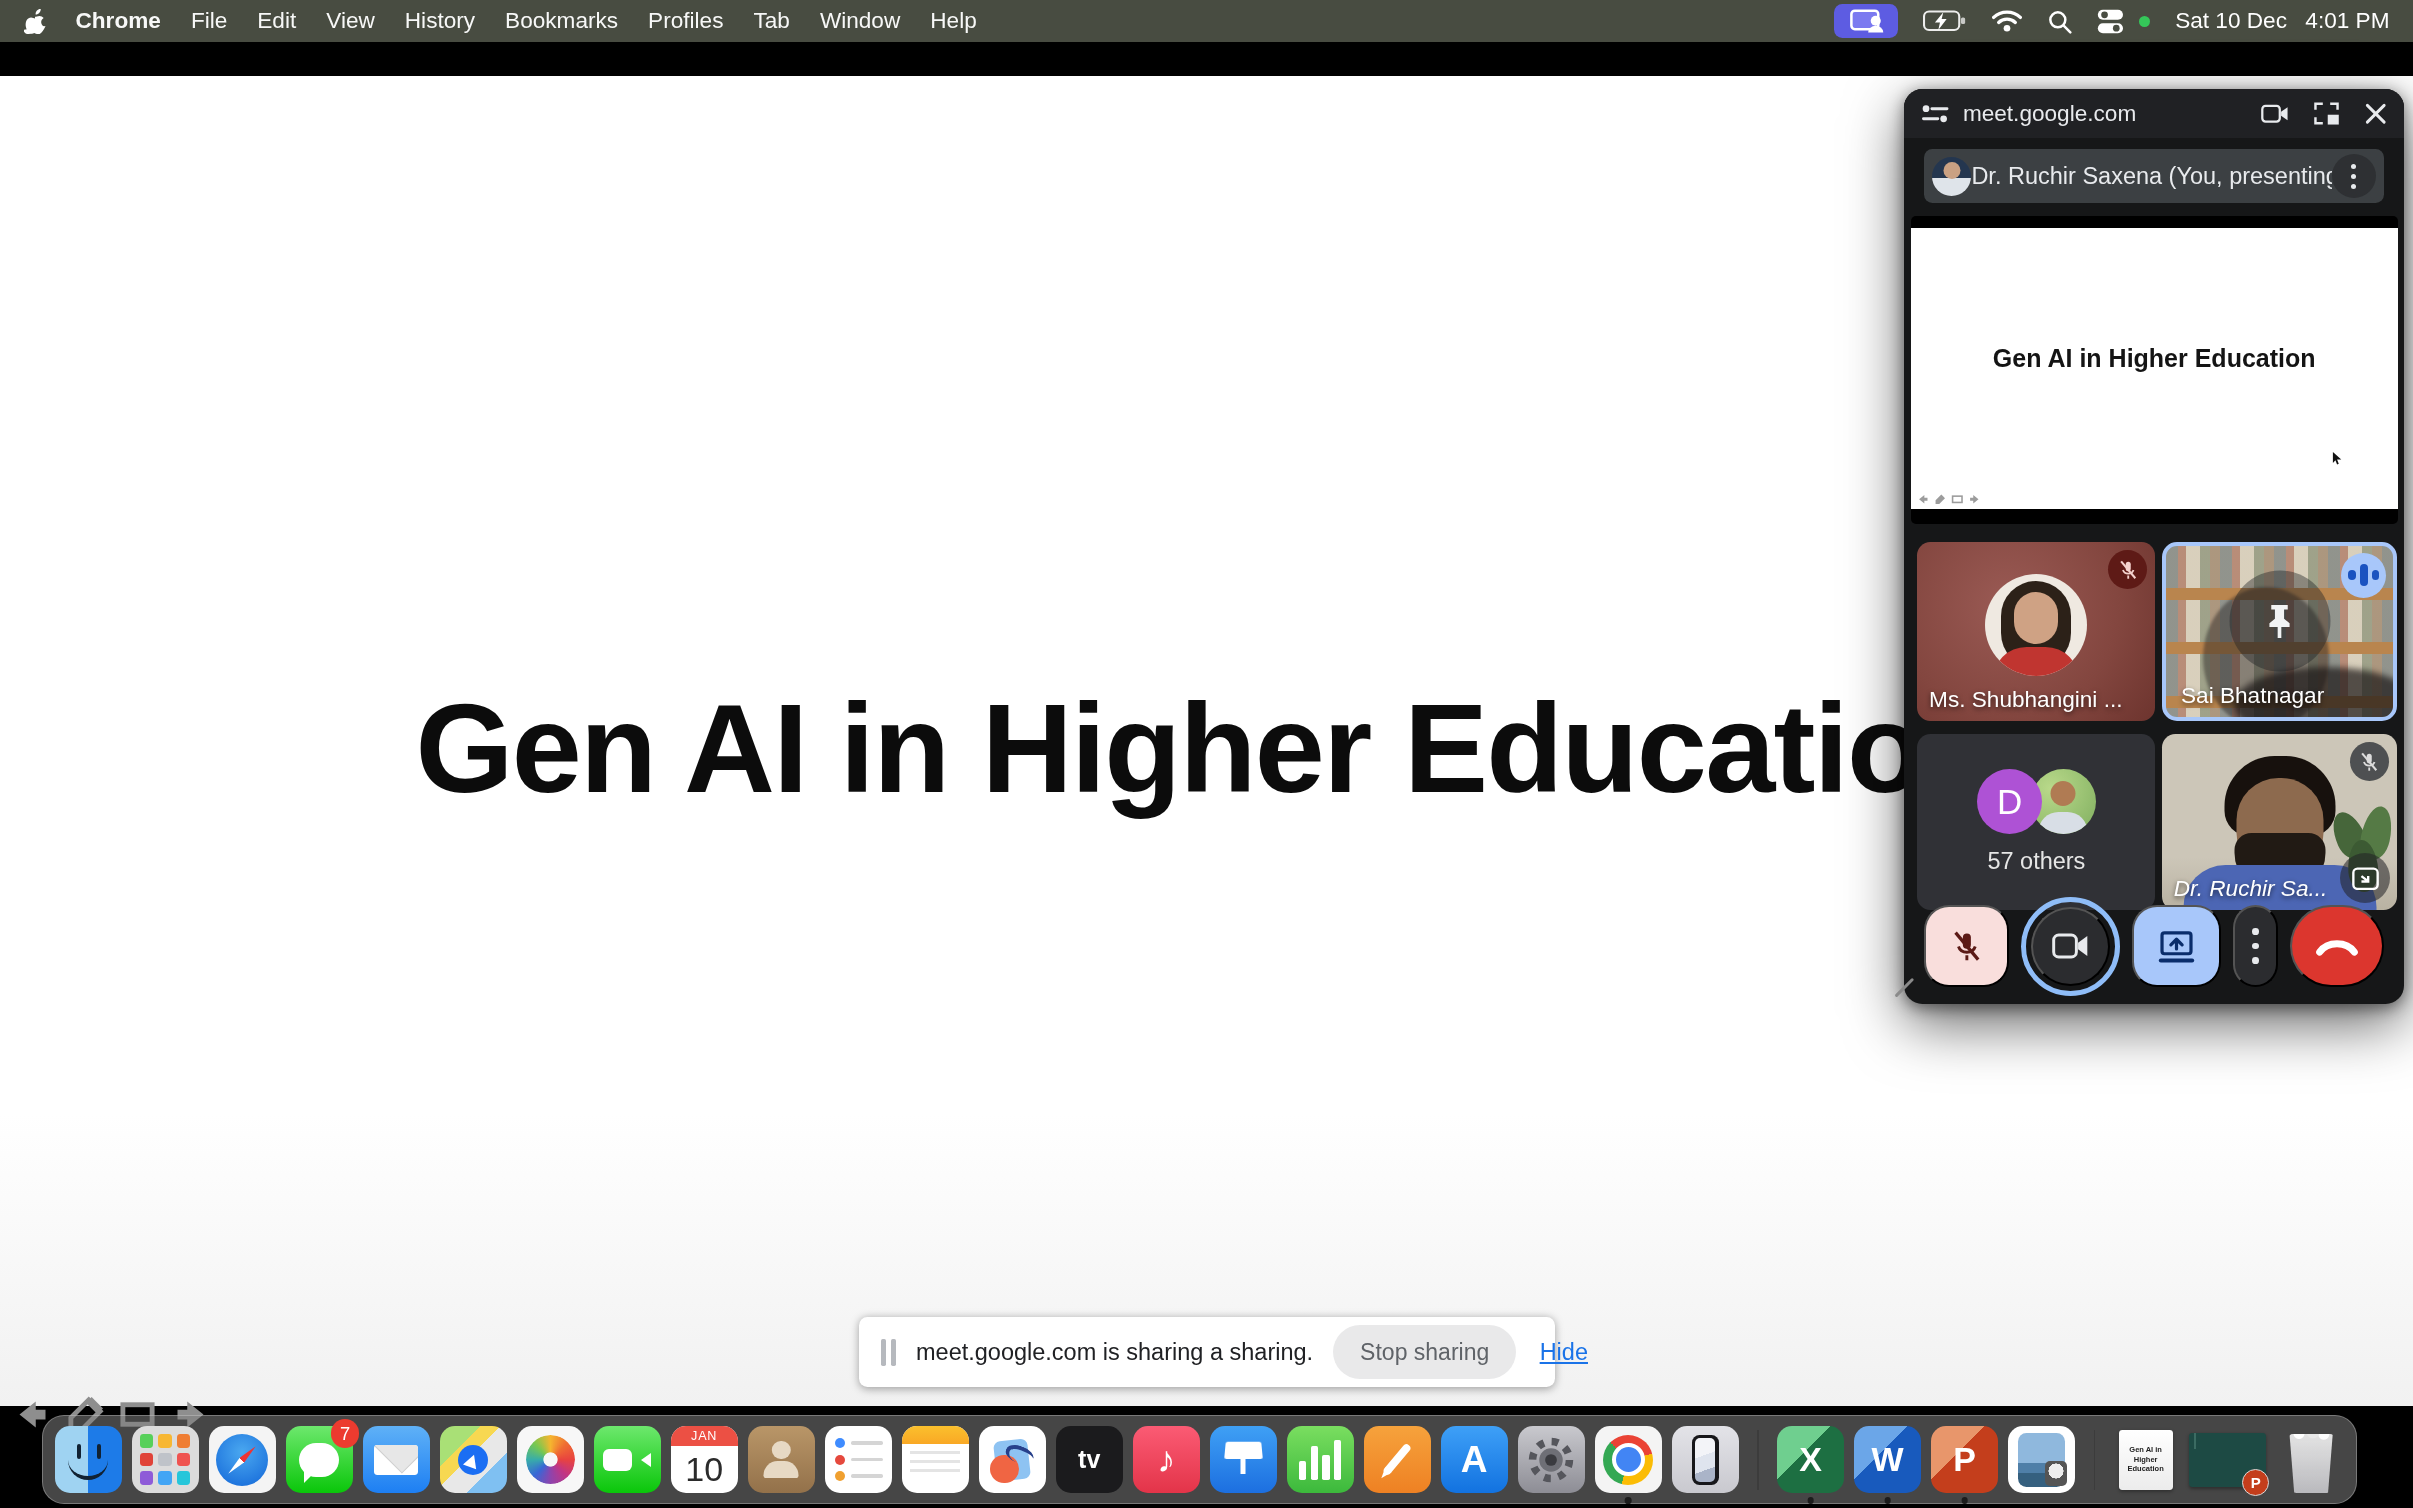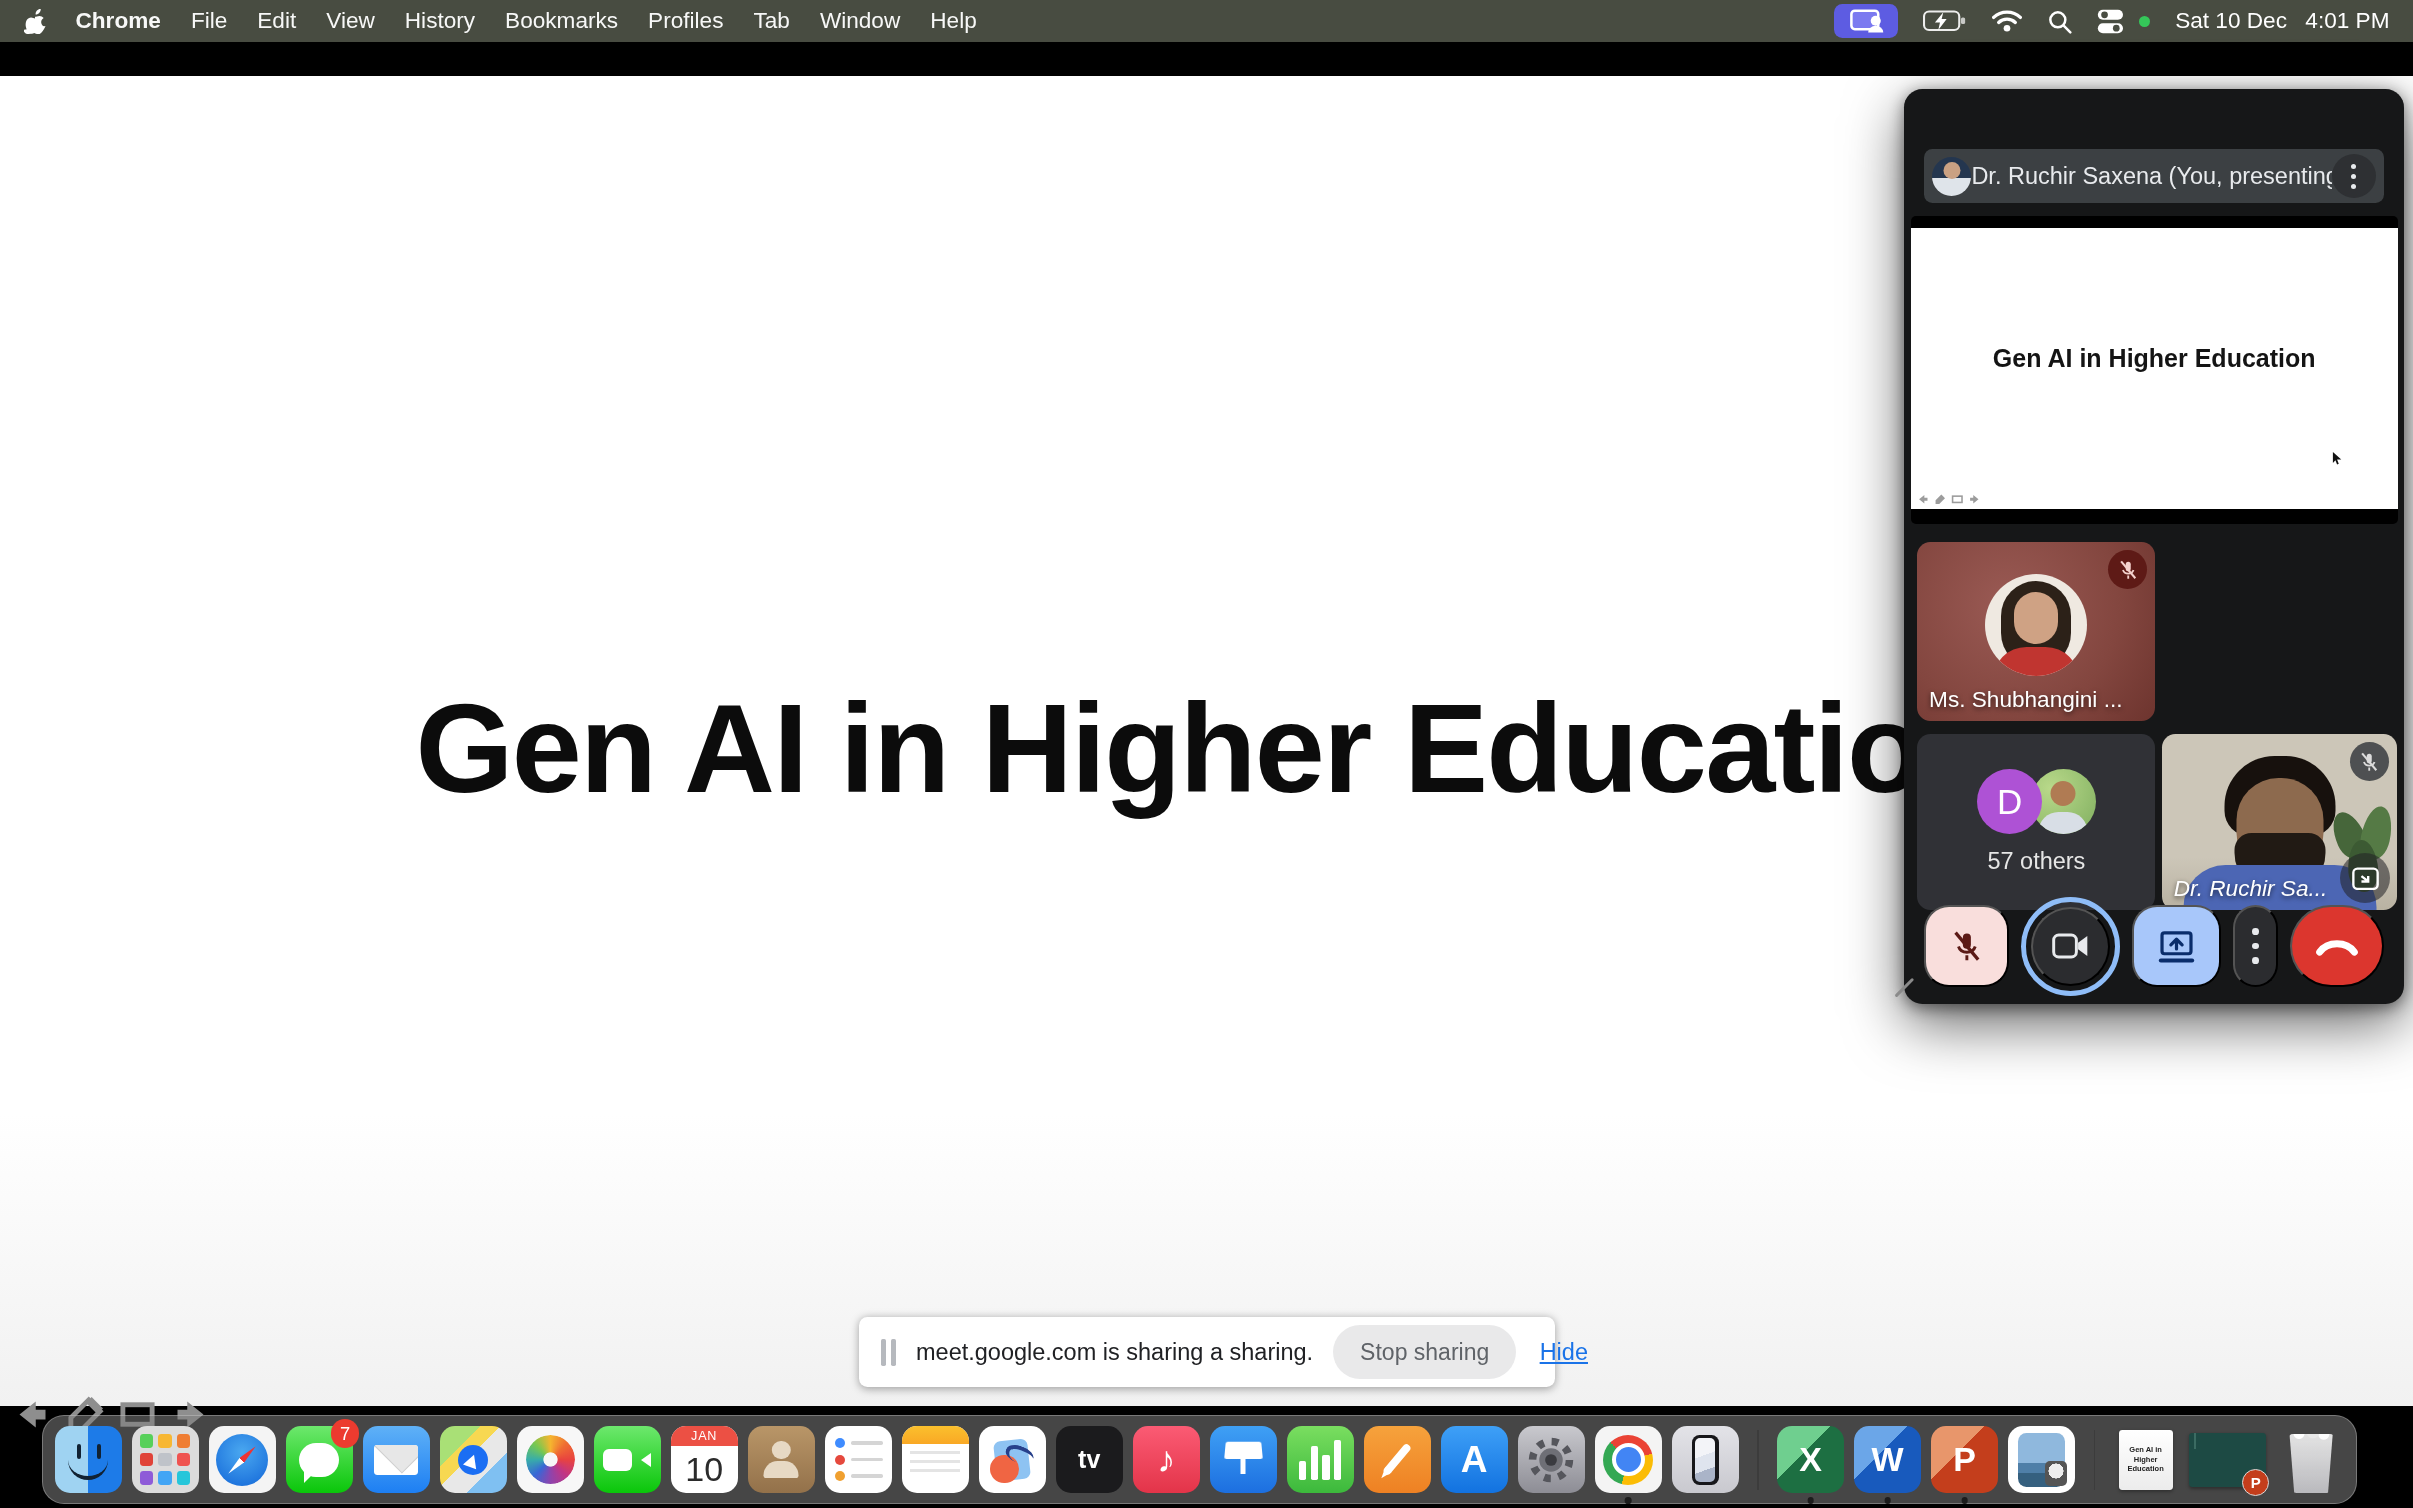--- a/index.html
+++ b/index.html
@@ -276,20 +276,43 @@
     <span class="toast-bars">
         <i></i>
         <i></i>
       </span>
     <span class="toast-msg">meet.google.com is sharing a sharing.</span>
     <button class="toast-stop">Stop sharing</button>
     <a class="toast-hide" href="#">Hide</a>
   </div>
 
   <div class="pip">
+    <div class="pip-head">
+      <svg width="28.5" height="23.5" viewBox="0 0 34 28">
+          <circle cx="6" cy="8" r="4" fill="#e8eaed"></circle>
+          <line x1="13" y1="8" x2="31" y2="8" stroke="#e8eaed" stroke-width="3.5" stroke-linecap="round"></line>
+          <line x1="3" y1="20" x2="20" y2="20" stroke="#e8eaed" stroke-width="3.5" stroke-linecap="round"></line>
+          <circle cx="27" cy="20" r="4" fill="#e8eaed"></circle>
+        </svg>
+      <span class="pip-title">meet.google.com</span>
+      <span class="pip-head-icons">
+        <svg width="28.5" height="23.5" viewBox="0 0 44 34">
+            <rect x="2" y="5" width="27" height="24" rx="5" fill="none" stroke="#e8eaed" stroke-width="3.5"></rect>
+            <path d="M31 14 l10 -7 v20 l-10 -7 z" fill="#e8eaed"></path>
+          </svg>
+        <svg width="27" height="25" viewBox="0 0 44 40">
+            <path d="M4 14 v-10 h12 M28 4 h12 v10 M4 26 v10 h12" fill="none" stroke="#e8eaed" stroke-width="4"></path>
+            <rect x="24" y="22" width="18" height="16" fill="#e8eaed"></rect>
+          </svg>
+        <svg width="23.5" height="23.5" viewBox="0 0 28 28">
+            <line x1="4" y1="4" x2="24" y2="24" stroke="#e8eaed" stroke-width="3.5" stroke-linecap="round"></line>
+            <line x1="24" y1="4" x2="4" y2="24" stroke="#e8eaed" stroke-width="3.5" stroke-linecap="round"></line>
+          </svg>
+      </span>
+    </div>
 
     <div class="banner">
       <span class="banner-ava"></span>
       <span class="banner-txt">Dr. Ruchir Saxena (You, presenting)</span>
       <span class="banner-menu">
           <i></i>
           <i></i>
           <i></i>
         </span>
     </div>
@@ -327,20 +350,36 @@
         <svg width="22" height="22" viewBox="0 0 48 48">
             <rect x="19" y="6" width="11" height="21" rx="5.5" fill="#f3d1cd"></rect>
             <path d="M13 24 a12 11 0 0 0 23 0" fill="none" stroke="#f3d1cd" stroke-width="4"></path>
             <line x1="24.5" y1="36" x2="24.5" y2="43" stroke="#f3d1cd" stroke-width="4"></line>
             <line x1="9" y1="5" x2="40" y2="42" stroke="#f3d1cd" stroke-width="4.5"></line>
           </svg>
       </span>
       <span class="tile-name">Ms. Shubhangini ...</span>
     </div>
 
+    <div class="tile t2">
+      <div class="sai-head"></div>
+      <div class="sai-shoulder"></div>
+      <span class="pinwrap">
+        <svg width="44" height="44" viewBox="0 0 48 48">
+            <path d="M15 6 h18 v5 h-4 v10 l6 5 v4 H13 v-4 l6 -5 V11 h-4 z" fill="#f1f3f4"></path>
+            <line x1="24" y1="30" x2="24" y2="42" stroke="#f1f3f4" stroke-width="4"></line>
+          </svg>
+      </span>
+      <span class="audiobadge">
+          <i style="height:10px"></i>
+          <i style="height:22px"></i>
+          <i style="height:10px"></i>
+        </span>
+      <span class="tile-name" style="left:15px">Sai Bhatnagar</span>
+    </div>
 
     <div class="tile t3">
       <div class="o-avas">
         <span class="o-d">D</span>
         <span class="o-photo"></span>
       </div>
       <span class="o-label">57 others</span>
     </div>
 
     <div class="tile t4">

